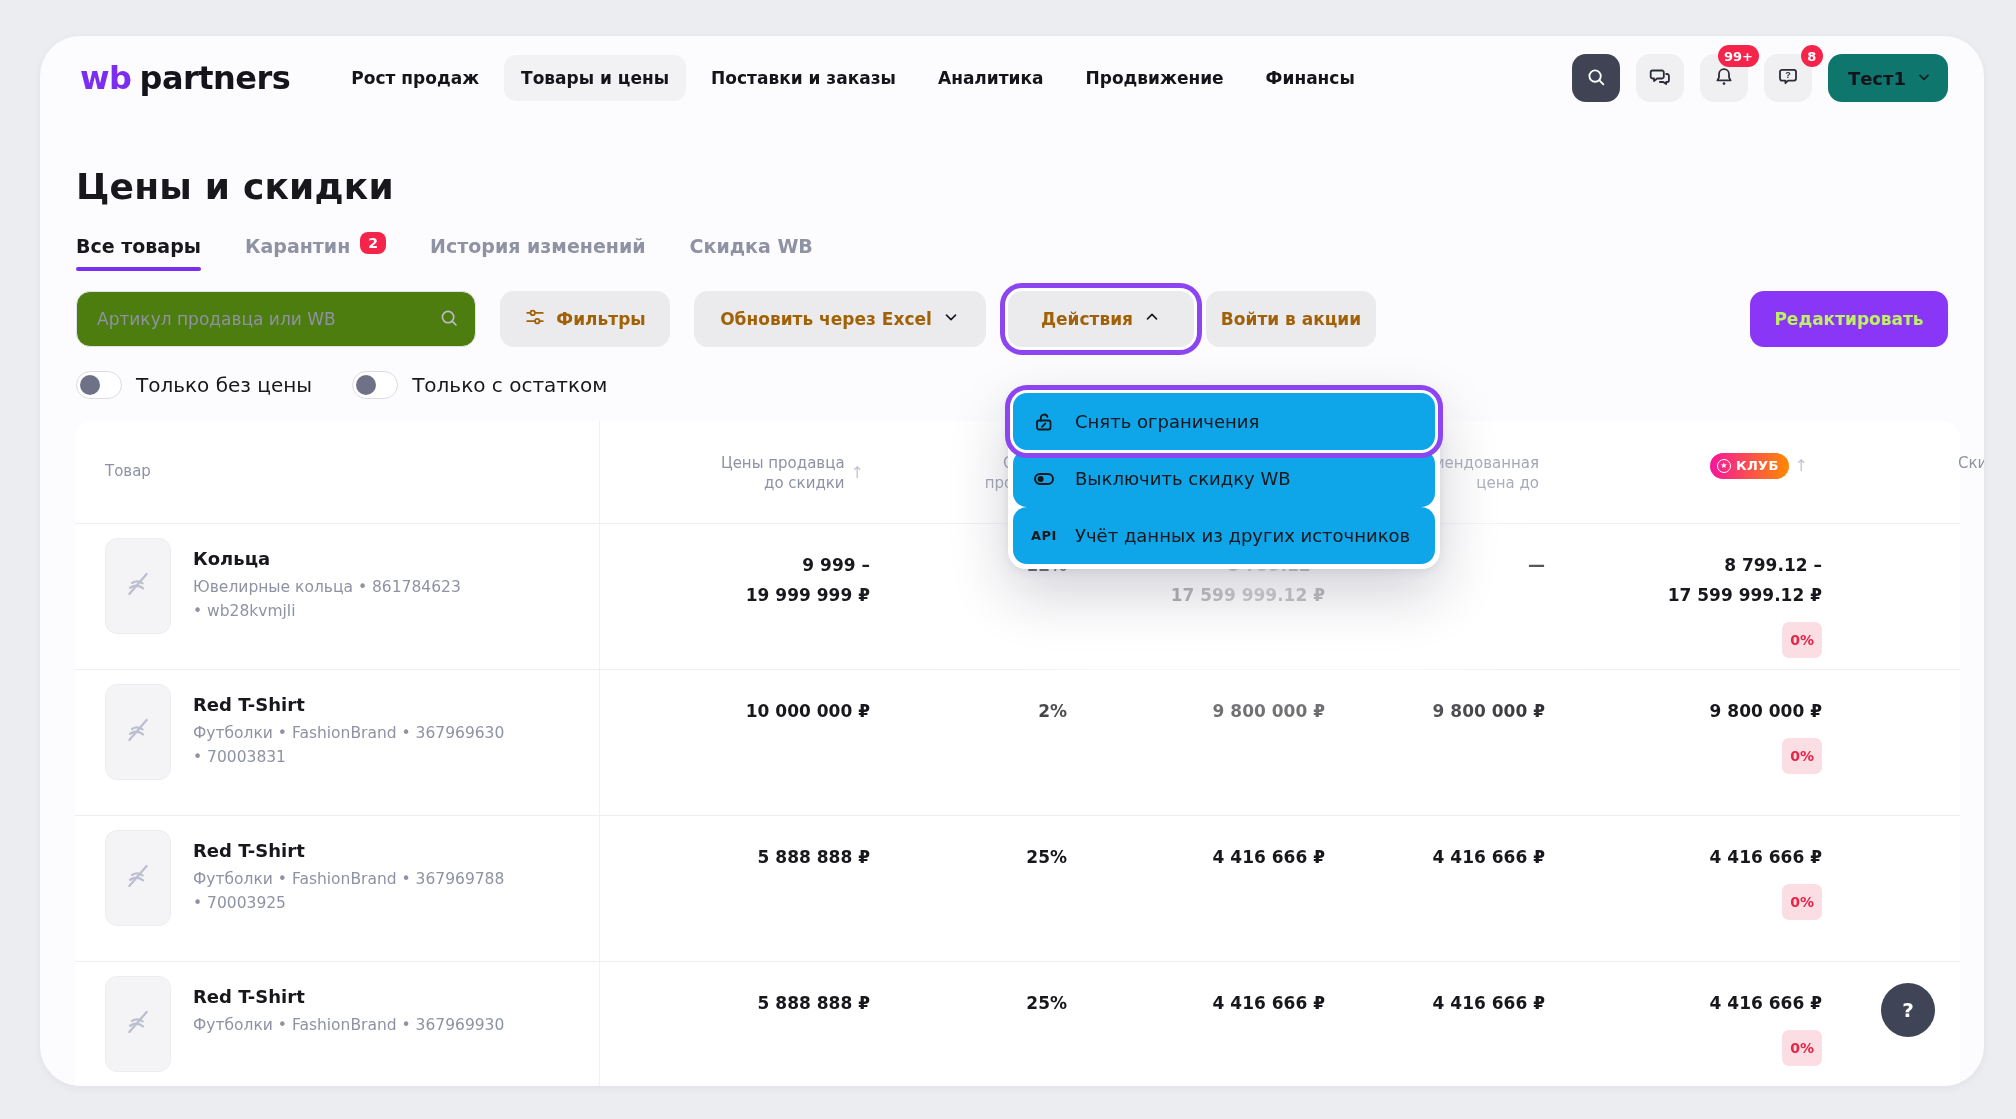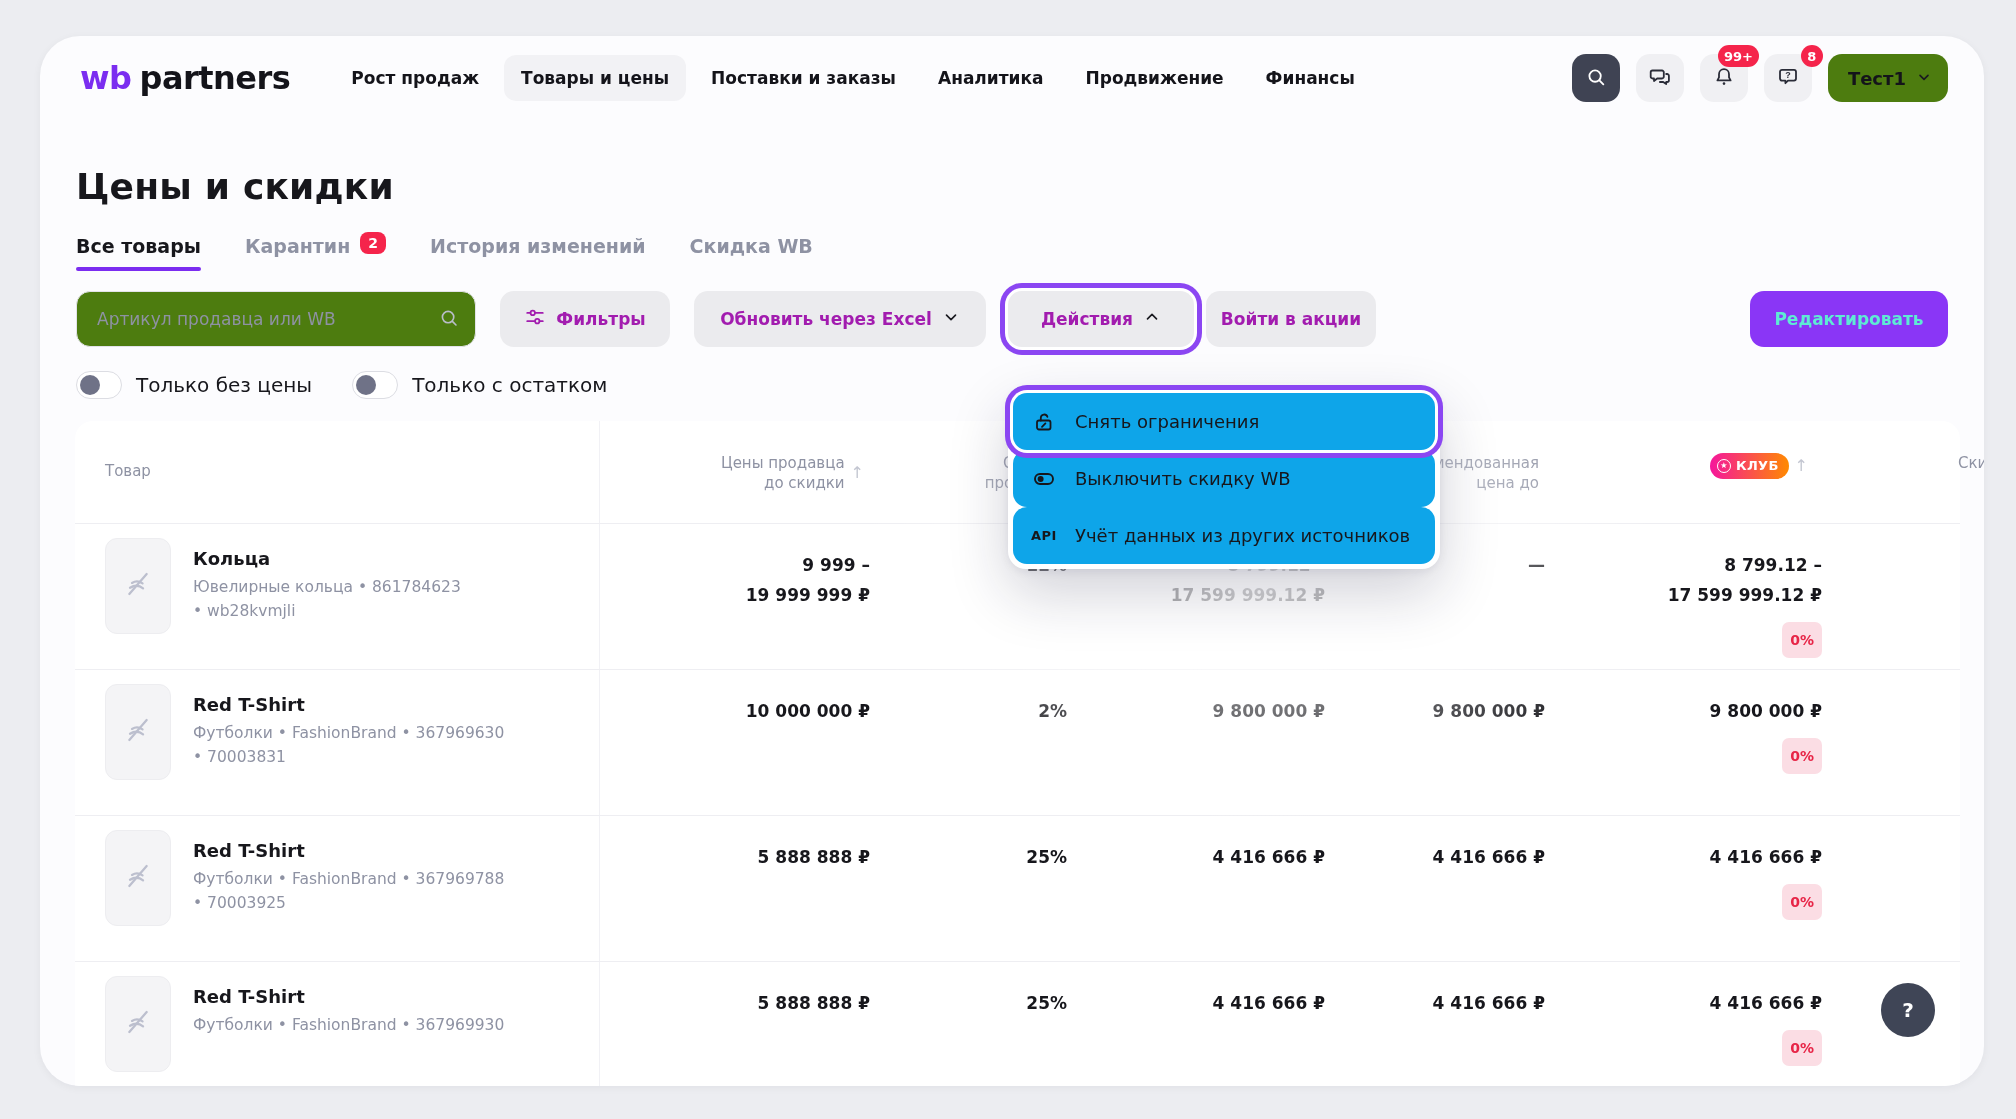--- a/index.html
+++ b/index.html
@@ -18,42 +18,42 @@
   .logo-wb{color:var(--accent);}
   .logo-partners{color:#14141a;}
   .mainnav{display:flex; align-items:center; gap:8px; margin-left:44px;}
   .nav-item{padding:13px 17px; border-radius:12px; font-size:17px; font-weight:700; color:#14141a; cursor:pointer; white-space:nowrap;}
   .nav-item.active{background:#f2f2f5;}
   .topbar-right{margin-left:auto; display:flex; align-items:center; gap:16px;}
   .iconbtn{width:48px; height:48px; border-radius:14px; background:#f0f0f3; border:none; display:flex; align-items:center; justify-content:center; color:#2a2c38; cursor:pointer;}
   .iconbtn.dark{background:#3f4353; color:#fff;}
   .iconwrap{position:relative;}
   .nbadge{position:absolute; top:-9px; right:-11px; height:22px; min-width:22px; border-radius:11px; background:var(--red); color:#fff; font-size:13px; font-weight:700; display:flex; align-items:center; justify-content:center; padding:0 6px;}
-  .userbtn{height:48px; padding:0 16px 0 20px; border-radius:14px; background:#4d7c0f; border:none; display:flex; align-items:center; gap:10px; font-size:18px; font-weight:700; color:#14141a; cursor:pointer; font-family:inherit;}
+  .userbtn{height:48px; padding:0 16px 0 20px; border-radius:14px; background:#0f766e; border:none; display:flex; align-items:center; gap:10px; font-size:18px; font-weight:700; color:#14141a; cursor:pointer; font-family:inherit;}
 
   
   .page-title{margin:46px 0 0 36px; font-size:36px; font-weight:800; letter-spacing:.2px;}
   .tabs{display:flex; gap:44px; margin:28px 0 0 36px; font-size:19px; font-weight:700; color:var(--muted); position:relative; z-index:2;}
   .tab{padding-bottom:14px; position:relative; cursor:pointer; display:flex; align-items:flex-start;}
   .tab.active{color:var(--txt);}
   .tab.active::after{content:""; position:absolute; left:0; right:0; bottom:0; height:4px; border-radius:3px; background:var(--accent);}
   .tab-badge{margin-left:10px; background:var(--red); color:#fff; font-size:14px; font-weight:700; padding:3px 8px; border-radius:8px; position:relative; top:-3px;}
 
   
   .toolbar{display:flex; align-items:center; margin:20px 36px 0 36px; position:relative; z-index:6;}
   .search-field{position:relative; width:400px; height:56px;}
   .search-field input{width:100%; height:100%; border:1.5px solid #e2e3e9; border-radius:14px; background:#4d7c0f; padding:0 48px 0 20px; font-size:17px; color:var(--txt); font-family:inherit; outline:none;}
   .search-field input::placeholder{color:var(--muted);}
   .search-field .mag{position:absolute; right:16px; top:16px; color:#b9bdc9;}
-  .btn{height:56px; border:none; border-radius:14px; background:var(--btn-gray); color:#a21caf; font-size:17px; font-weight:600; font-family:inherit; display:flex; align-items:center; justify-content:center; gap:10px; cursor:pointer; white-space:nowrap;}
+  .btn{height:56px; border:none; border-radius:14px; background:var(--btn-gray); color:#a16207; font-size:17px; font-weight:600; font-family:inherit; display:flex; align-items:center; justify-content:center; gap:10px; cursor:pointer; white-space:nowrap;}
   .btn-filters{width:170px; margin-left:24px;}
   .btn-excel{width:292px; margin-left:24px;}
   .btn-actions{width:186px; margin-left:22px; border-radius:14px; box-shadow:0 0 0 3px #fff, 0 0 0 8px var(--ring);}
   .btn-promos{width:170px; margin-left:12px;}
-  .btn-edit{width:198px; margin-left:auto; background:var(--accent-btn); color:#5eead4;}
+  .btn-edit{width:198px; margin-left:auto; background:var(--accent-btn); color:#bef264;}
   .chev{color:#1a1a20;}
 
   
   .toggles{display:flex; gap:40px; margin:24px 0 0 36px; align-items:center;}
   .toggle-row{display:flex; align-items:center; gap:14px; cursor:pointer;}
   .switch{width:46px; height:28px; border-radius:14px; background:#fff; border:1.5px solid #dcdde3; position:relative; display:inline-block;}
   .switch::after{content:""; position:absolute; left:3px; top:2.5px; width:20px; height:20px; border-radius:50%; background:#6f7287;}
   .toggle-label{font-size:20px; color:var(--txt);}
 
   

